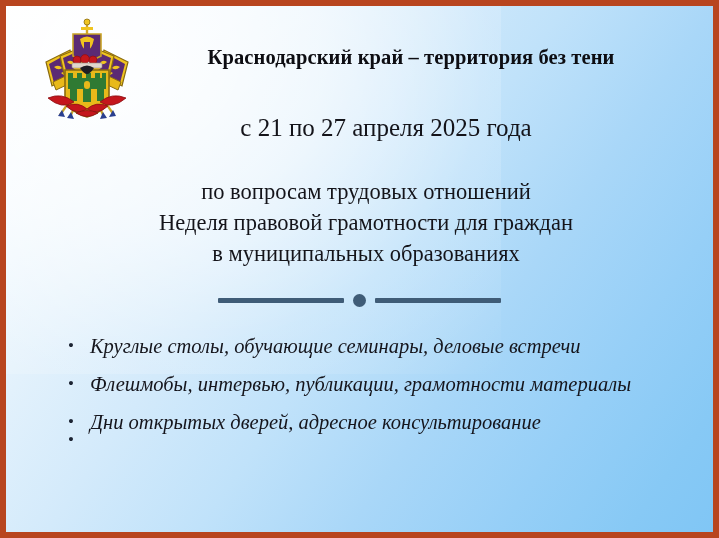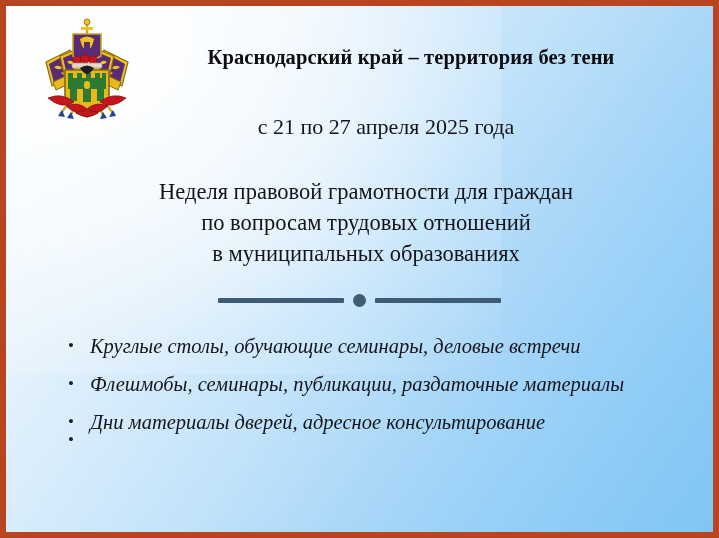--- a/index.html
+++ b/index.html
@@ -78,21 +78,21 @@
     white-space: nowrap;
   }
 
   
   #date-line {
     position: absolute;
     left: 120px;
     top: 108px;
     width: 520px;
     text-align: center;
-    font-size: 22px;
+    font-size: 25px;
     color: #14141a;
     white-space: nowrap;
   }
 
   
   #subtitle {
     position: absolute;
     left: 60px;
     top: 170px;
     width: 600px;
@@ -250,42 +250,42 @@
         </g>
       </svg>
     </div>
 
     <div id="title">Краснодарский край – территория без тени</div>
   </div>
 
   <div id="date-line">с 21 по 27 апреля 2025 года</div>
 
   <div id="subtitle">
+    <span class="sub-line">по вопросам трудовых отношений</span>
     <span class="sub-line">Неделя правовой грамотности для граждан</span>
-    <span class="sub-line">по вопросам трудовых отношений</span>
     <span class="sub-line">в муниципальных образованиях</span>
   </div>
 
   <div id="divider">
     <span class="rule"></span>
     <span class="dot"></span>
     <span class="rule"></span>
   </div>
 
   <div id="bullets">
     <div class="bullet-item">
       <span class="bullet-marker">•</span>
       <span class="bullet-text">Круглые столы, обучающие семинары, деловые встречи</span>
     </div>
     <div class="bullet-item">
       <span class="bullet-marker">•</span>
-      <span class="bullet-text">Флешмобы, семинары, публикации, раздаточные материалы</span>
-    </div>
-    <div class="bullet-item">
-      <span class="bullet-marker">•</span>
-      <span class="bullet-text">Дни материалы дверей, адресное консультирование</span>
+      <span class="bullet-text">Флешмобы, интервью, публикации, грамотности материалы</span>
+    </div>
+    <div class="bullet-item">
+      <span class="bullet-marker">•</span>
+      <span class="bullet-text">Дни открытых дверей, адресное консультирование</span>
     </div>
     <div class="bullet-item">
       <span class="bullet-marker">•</span>
     </div>
   </div>
 
 </div>
 
 </body></html>

